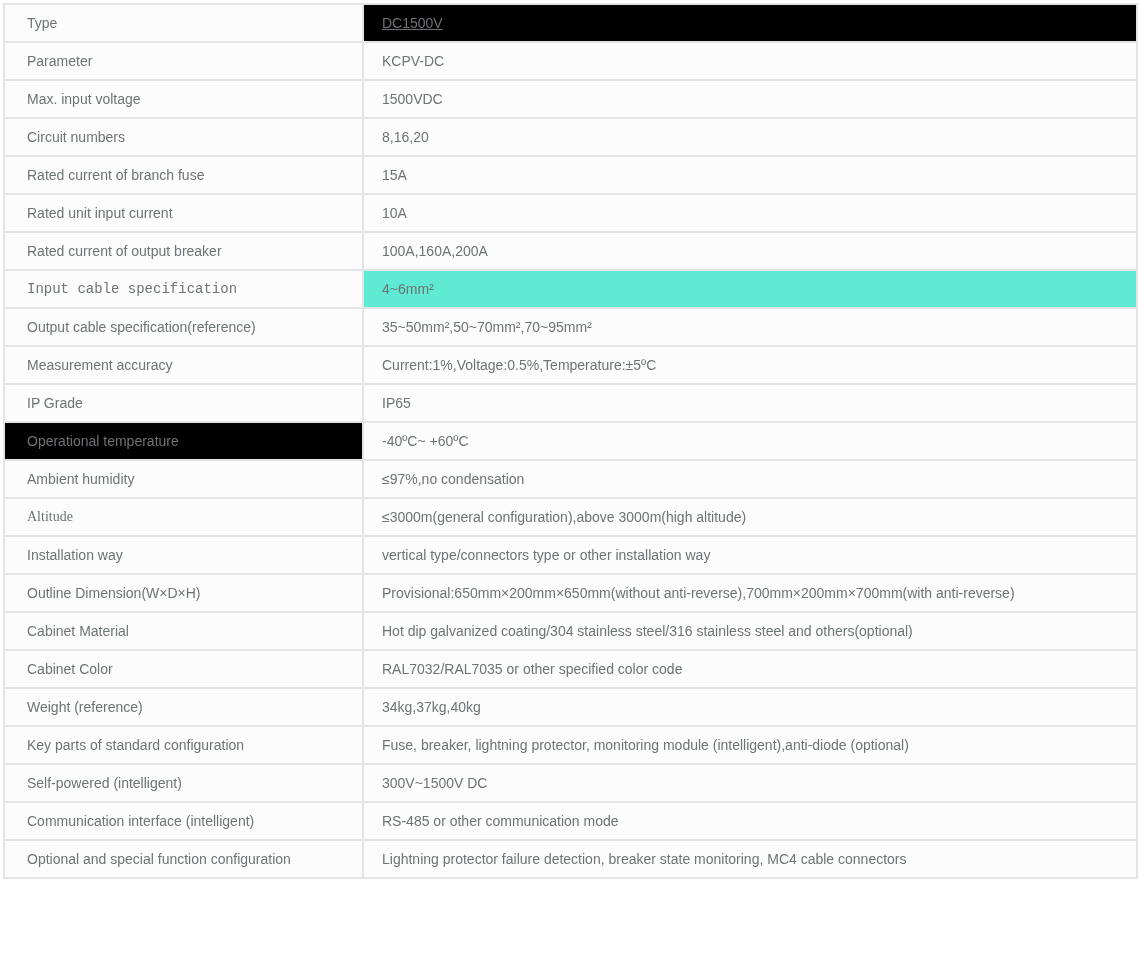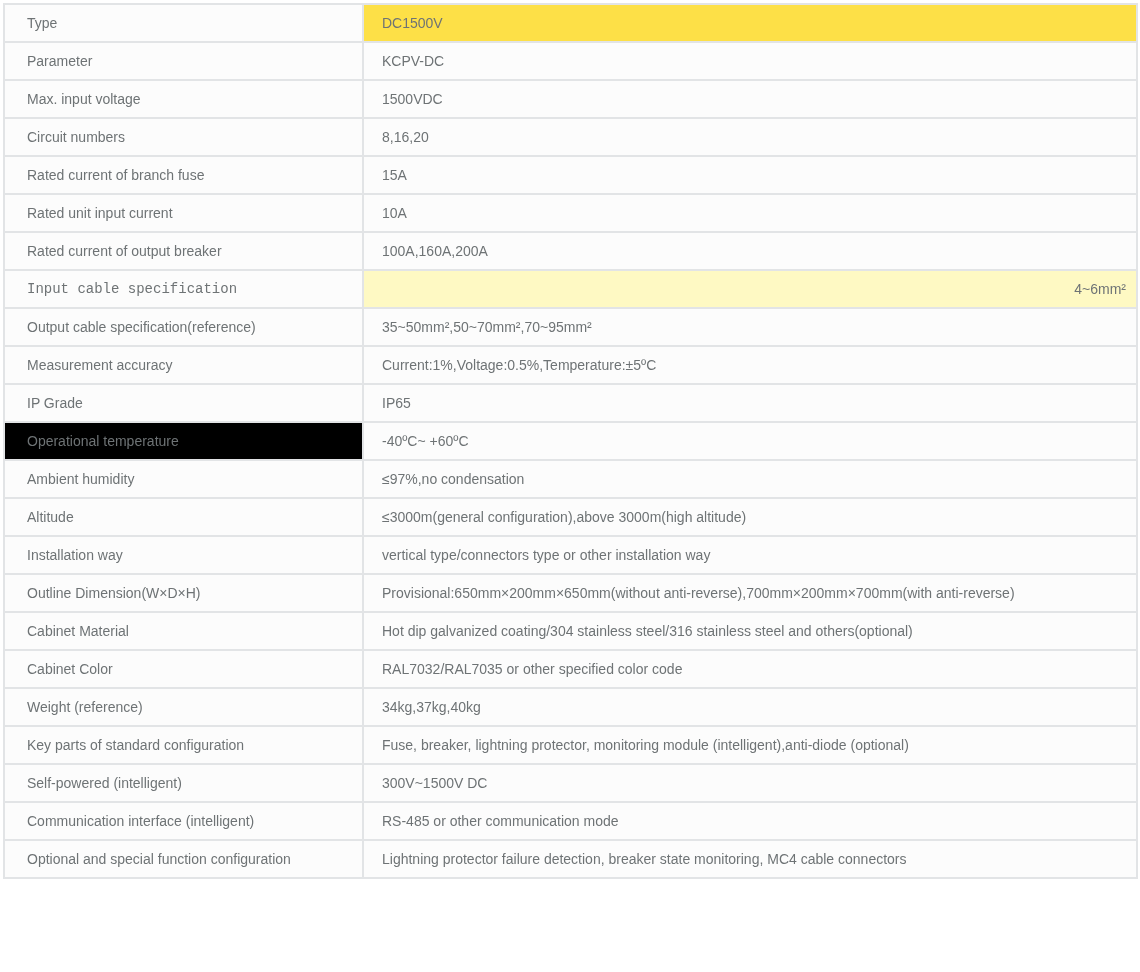--- a/index.html
+++ b/index.html
@@ -67,21 +67,21 @@
   <table class="spec-table">
     <colgroup>
       <col class="col-label">
       <col class="col-value">
     </colgroup>
     <tbody>
         <tr>
           <td class="cell-label" style="color: rgb(110, 115, 117); border-color: rgb(226, 228, 230); background: rgb(252, 252, 252);">
             <span class="cell-text">Type</span>
           </td>
-          <td class="cell-value" style="color: rgb(110, 115, 117); border-color: rgb(226, 228, 230); background: #fde047;">
+          <td class="cell-value" style="color: rgb(110, 115, 117); border-color: rgb(226, 228, 230); background: #000000; text-decoration: underline;">
             <span class="cell-text">DC1500V</span>
           </td>
         </tr>
         <tr>
           <td class="cell-label" style="color: rgb(110, 115, 117); border-color: rgb(226, 228, 230); background: rgb(252, 252, 252);">
             <span class="cell-text">Parameter</span>
           </td>
           <td class="cell-value" style="color: rgb(110, 115, 117); border-color: rgb(226, 228, 230); background: rgb(252, 252, 252);">
             <span class="cell-text">KCPV-DC</span>
           </td>
@@ -123,21 +123,21 @@
             <span class="cell-text">Rated current of output breaker</span>
           </td>
           <td class="cell-value" style="color: rgb(110, 115, 117); border-color: rgb(226, 228, 230); background: rgb(252, 252, 252);">
             <span class="cell-text">100A,160A,200A</span>
           </td>
         </tr>
         <tr>
           <td class="cell-label" style="color: rgb(110, 115, 117); border-color: rgb(226, 228, 230); background: rgb(252, 252, 252); font-family: Liberation Mono, monospace;">
             <span class="cell-text">Input cable specification</span>
           </td>
-          <td class="cell-value" style="color: rgb(110, 115, 117); border-color: rgb(226, 228, 230); background: #fef9c3; text-align: right;">
+          <td class="cell-value" style="color: rgb(110, 115, 117); border-color: rgb(226, 228, 230); background: #5eead4;">
             <span class="cell-text">4~6mm²</span>
           </td>
         </tr>
         <tr>
           <td class="cell-label" style="color: rgb(110, 115, 117); border-color: rgb(226, 228, 230); background: rgb(252, 252, 252);">
             <span class="cell-text">Output cable specification(reference)</span>
           </td>
           <td class="cell-value" style="color: rgb(110, 115, 117); border-color: rgb(226, 228, 230); background: rgb(252, 252, 252);">
             <span class="cell-text">35~50mm²,50~70mm²,70~95mm²</span>
           </td>
@@ -168,21 +168,21 @@
         </tr>
         <tr>
           <td class="cell-label" style="color: rgb(110, 115, 117); border-color: rgb(226, 228, 230); background: rgb(252, 252, 252);">
             <span class="cell-text">Ambient humidity</span>
           </td>
           <td class="cell-value" style="color: rgb(110, 115, 117); border-color: rgb(226, 228, 230); background: rgb(252, 252, 252);">
             <span class="cell-text">≤97%,no condensation</span>
           </td>
         </tr>
         <tr>
-          <td class="cell-label" style="color: rgb(110, 115, 117); border-color: rgb(226, 228, 230); background: rgb(252, 252, 252);">
+          <td class="cell-label" style="color: rgb(110, 115, 117); border-color: rgb(226, 228, 230); background: rgb(252, 252, 252); font-family: Liberation Serif, serif;">
             <span class="cell-text">Altitude</span>
           </td>
           <td class="cell-value" style="color: rgb(110, 115, 117); border-color: rgb(226, 228, 230); background: rgb(252, 252, 252);">
             <span class="cell-text">≤3000m(general configuration),above 3000m(high altitude)</span>
           </td>
         </tr>
         <tr>
           <td class="cell-label" style="color: rgb(110, 115, 117); border-color: rgb(226, 228, 230); background: rgb(252, 252, 252);">
             <span class="cell-text">Installation way</span>
           </td>

